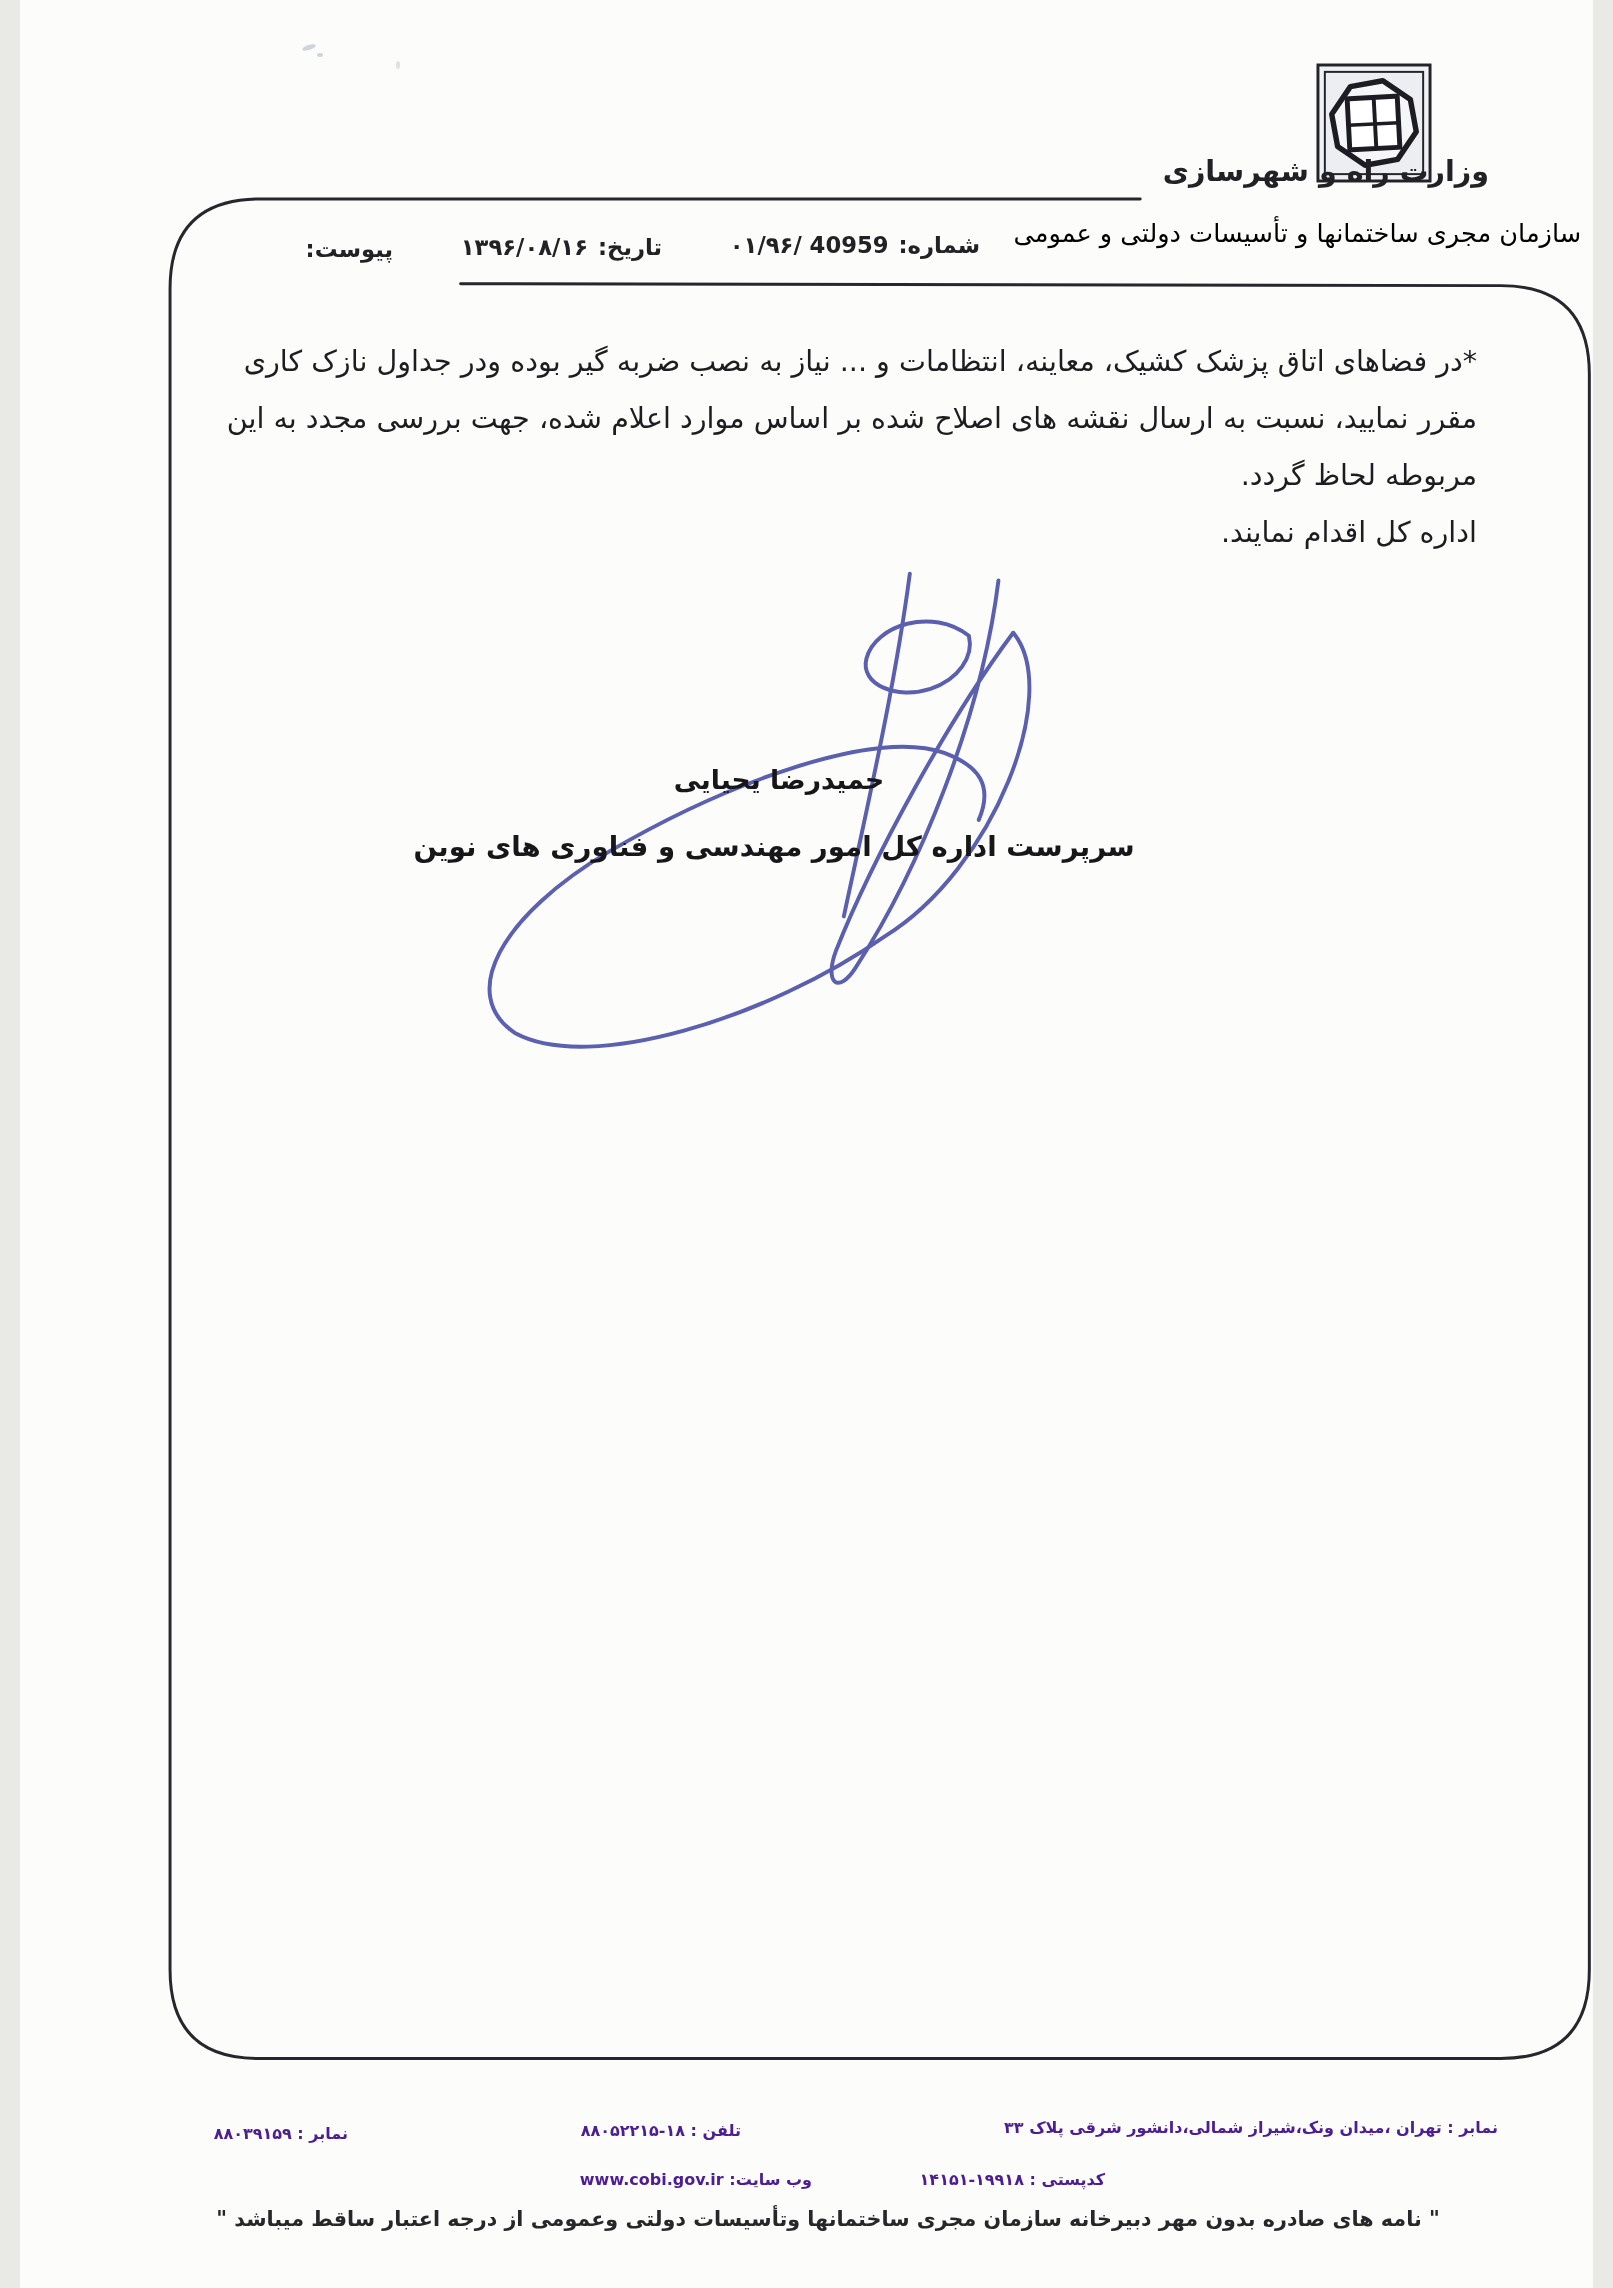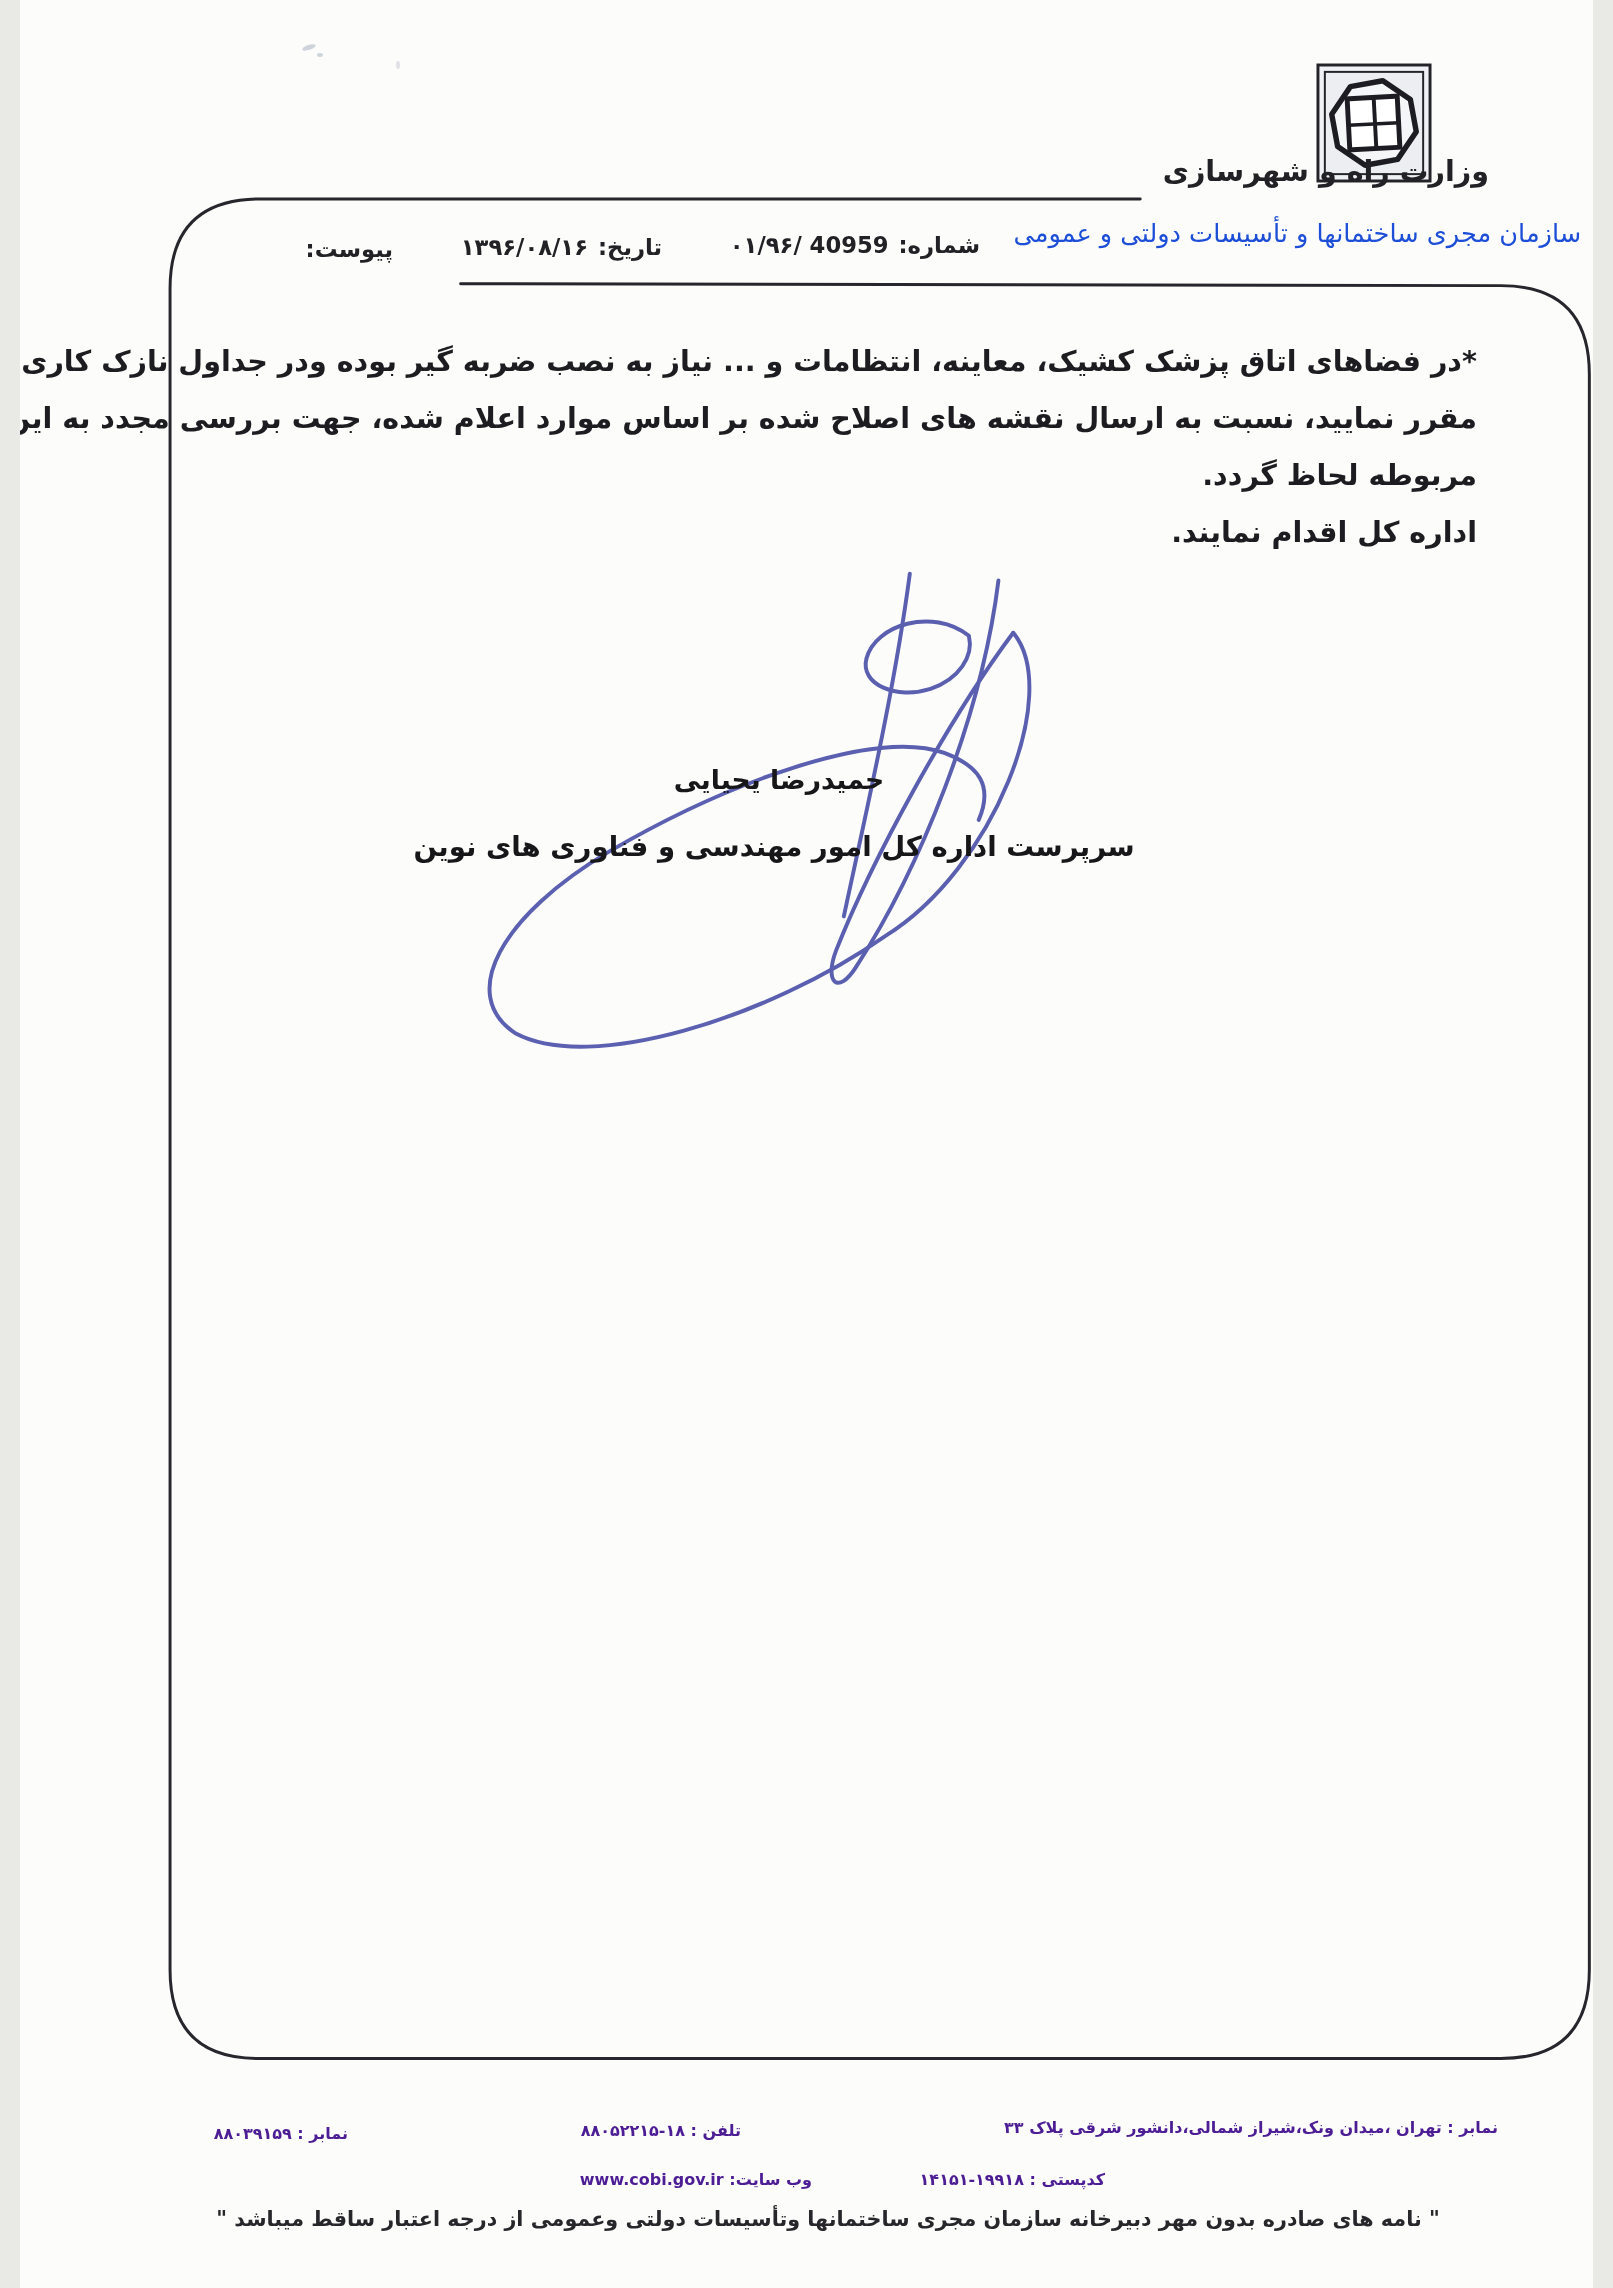--- a/index.html
+++ b/index.html
@@ -21,37 +21,37 @@
   .ltrnum{direction:ltr; unicode-bidi:embed; display:inline-block;}
 
   
   .ministry{
     top:154px; right:104px;
     font-size:28.6px; font-weight:bold; color:#222226;
     letter-spacing:0.5px;
   }
   .organization{
     top:218px; right:11.8px;
-    font-size:25.6px; color:#1d4ed8;
+    font-size:25.6px; color:#000000;
   }
   .logo-box{ top:63px; left:1296px; width:116px; height:120px; }
 
   
   .frame-svg{ top:0; left:0; }
   .hdr{ font-size:22.7px; font-weight:bold; color:#222226; }
   .hdr .gap{ display:inline-block; width:9.9px; }
   .field-number{ top:232px; right:613px; }
   .field-date{ top:234px; right:931px; }
   .field-attachment{ top:236px; right:1200px; }
 
   
   .body-block{ top:333px; right:116px; text-align:right; }
   .body-line{
     direction:rtl; unicode-bidi:embed; white-space:nowrap;
-    font-size:28.6px; font-weight:bold; color:#1d1d21;
+    font-size:28.6px; font-weight:normal; color:#1d1d21;
     height:57px; line-height:57px;
   }
 
   
   .sig-svg{ top:544px; left:422px; }
   .signatory-name{
     top:764px; left:759px; transform:translateX(-50%);
     font-size:26.6px; font-weight:bold; color:#17171a;
   }
   .signatory-title{

